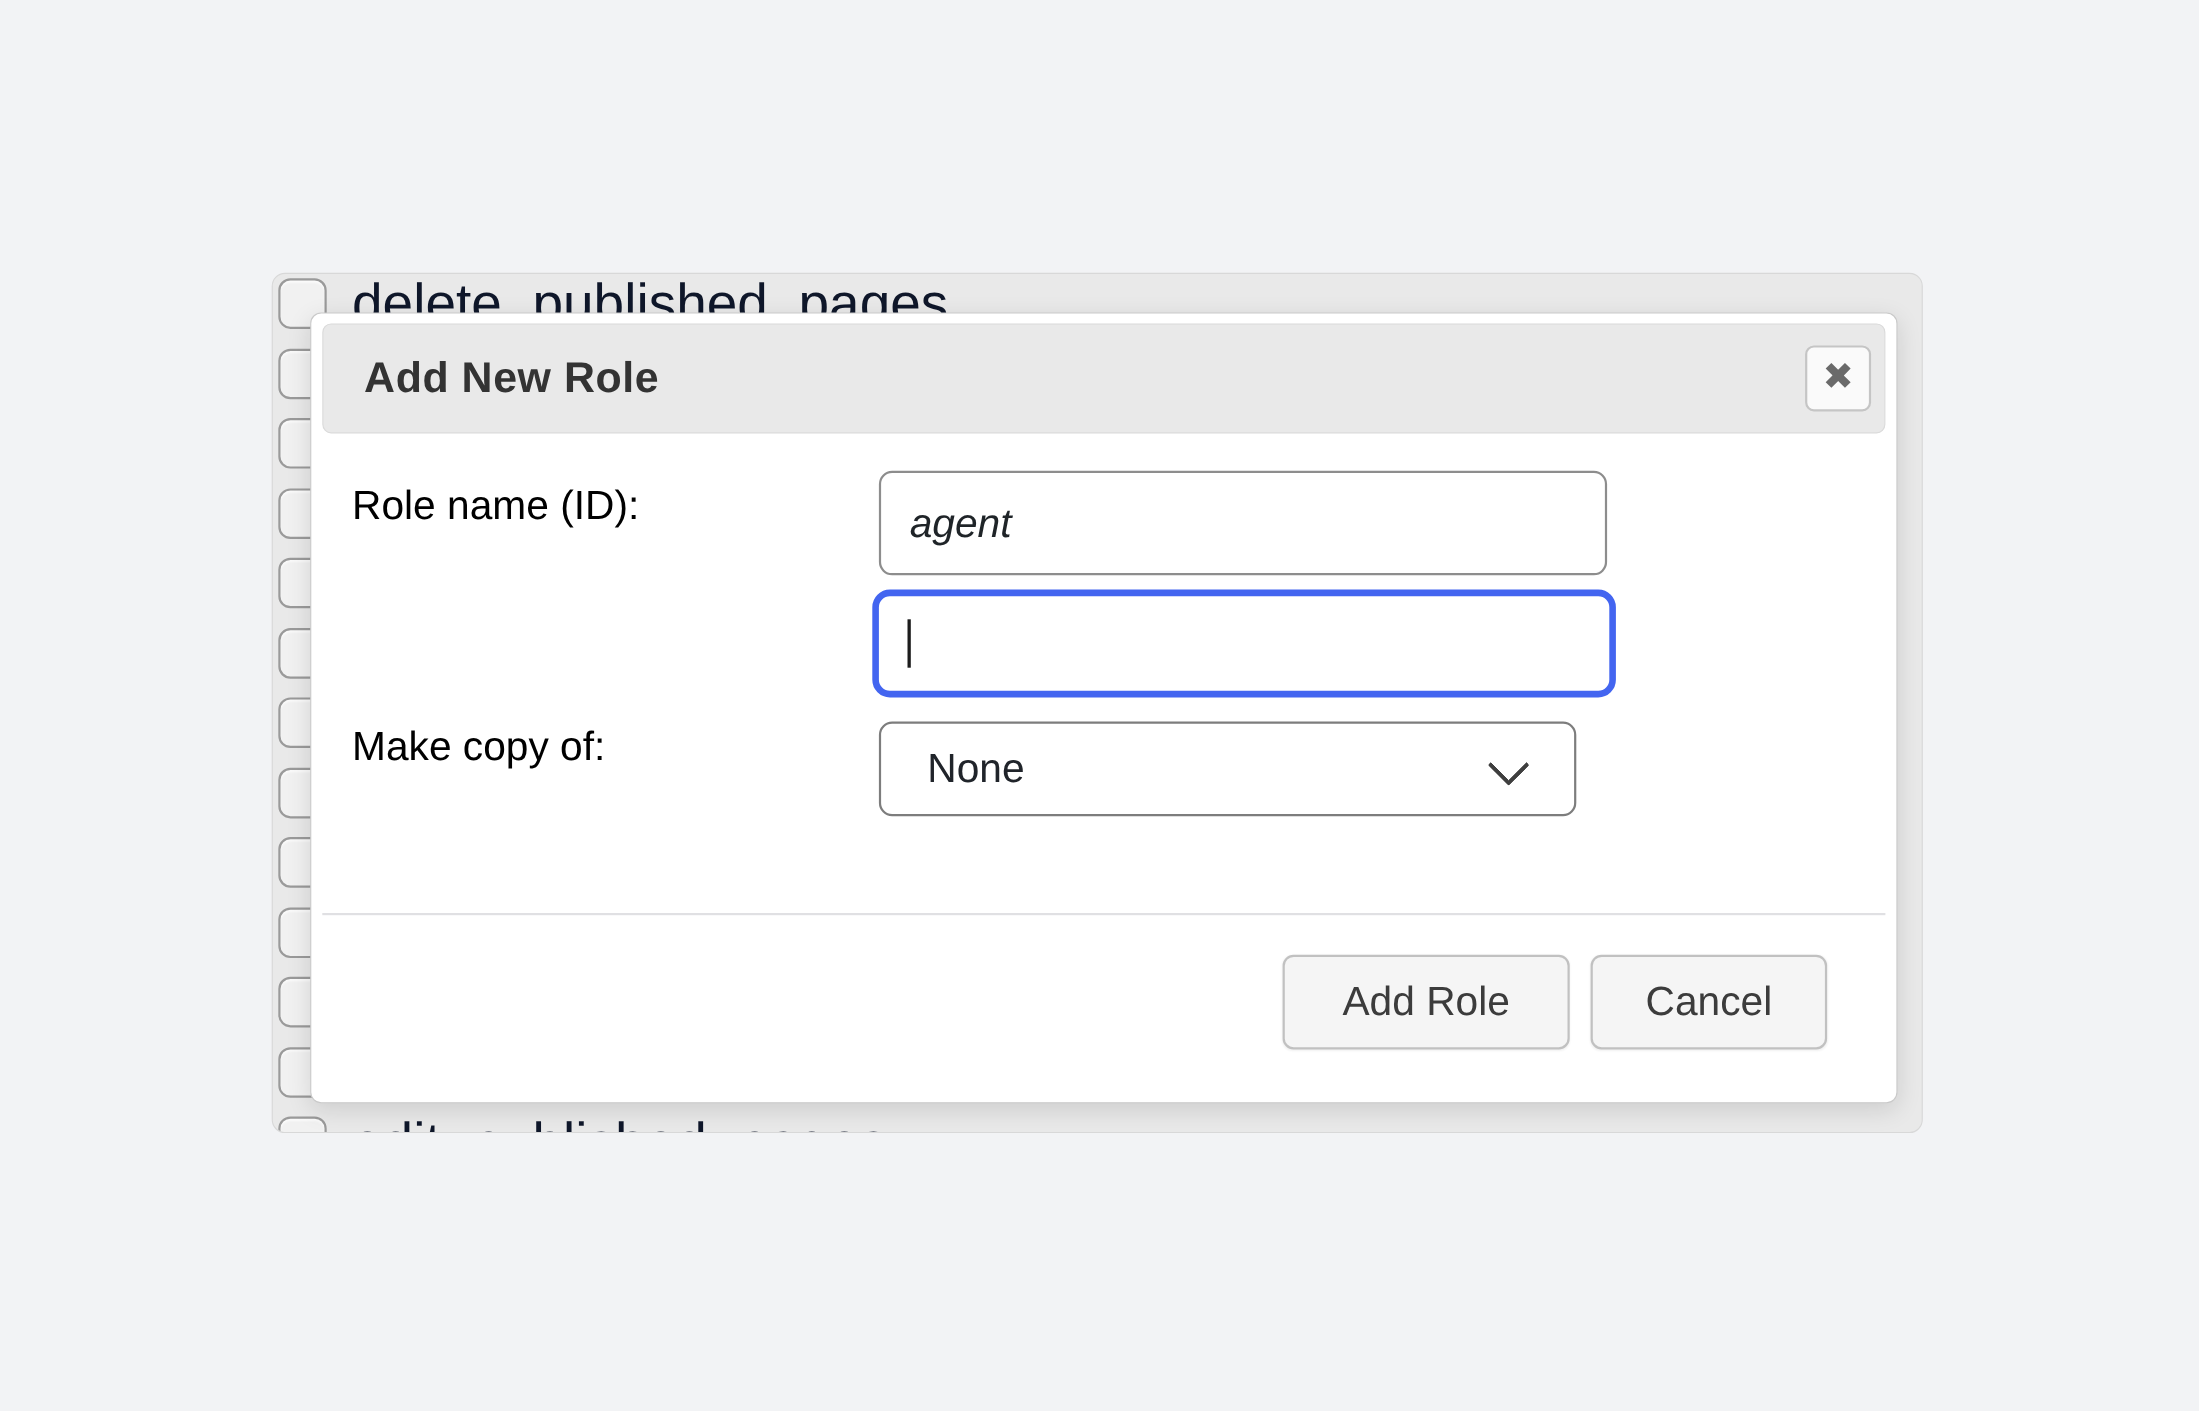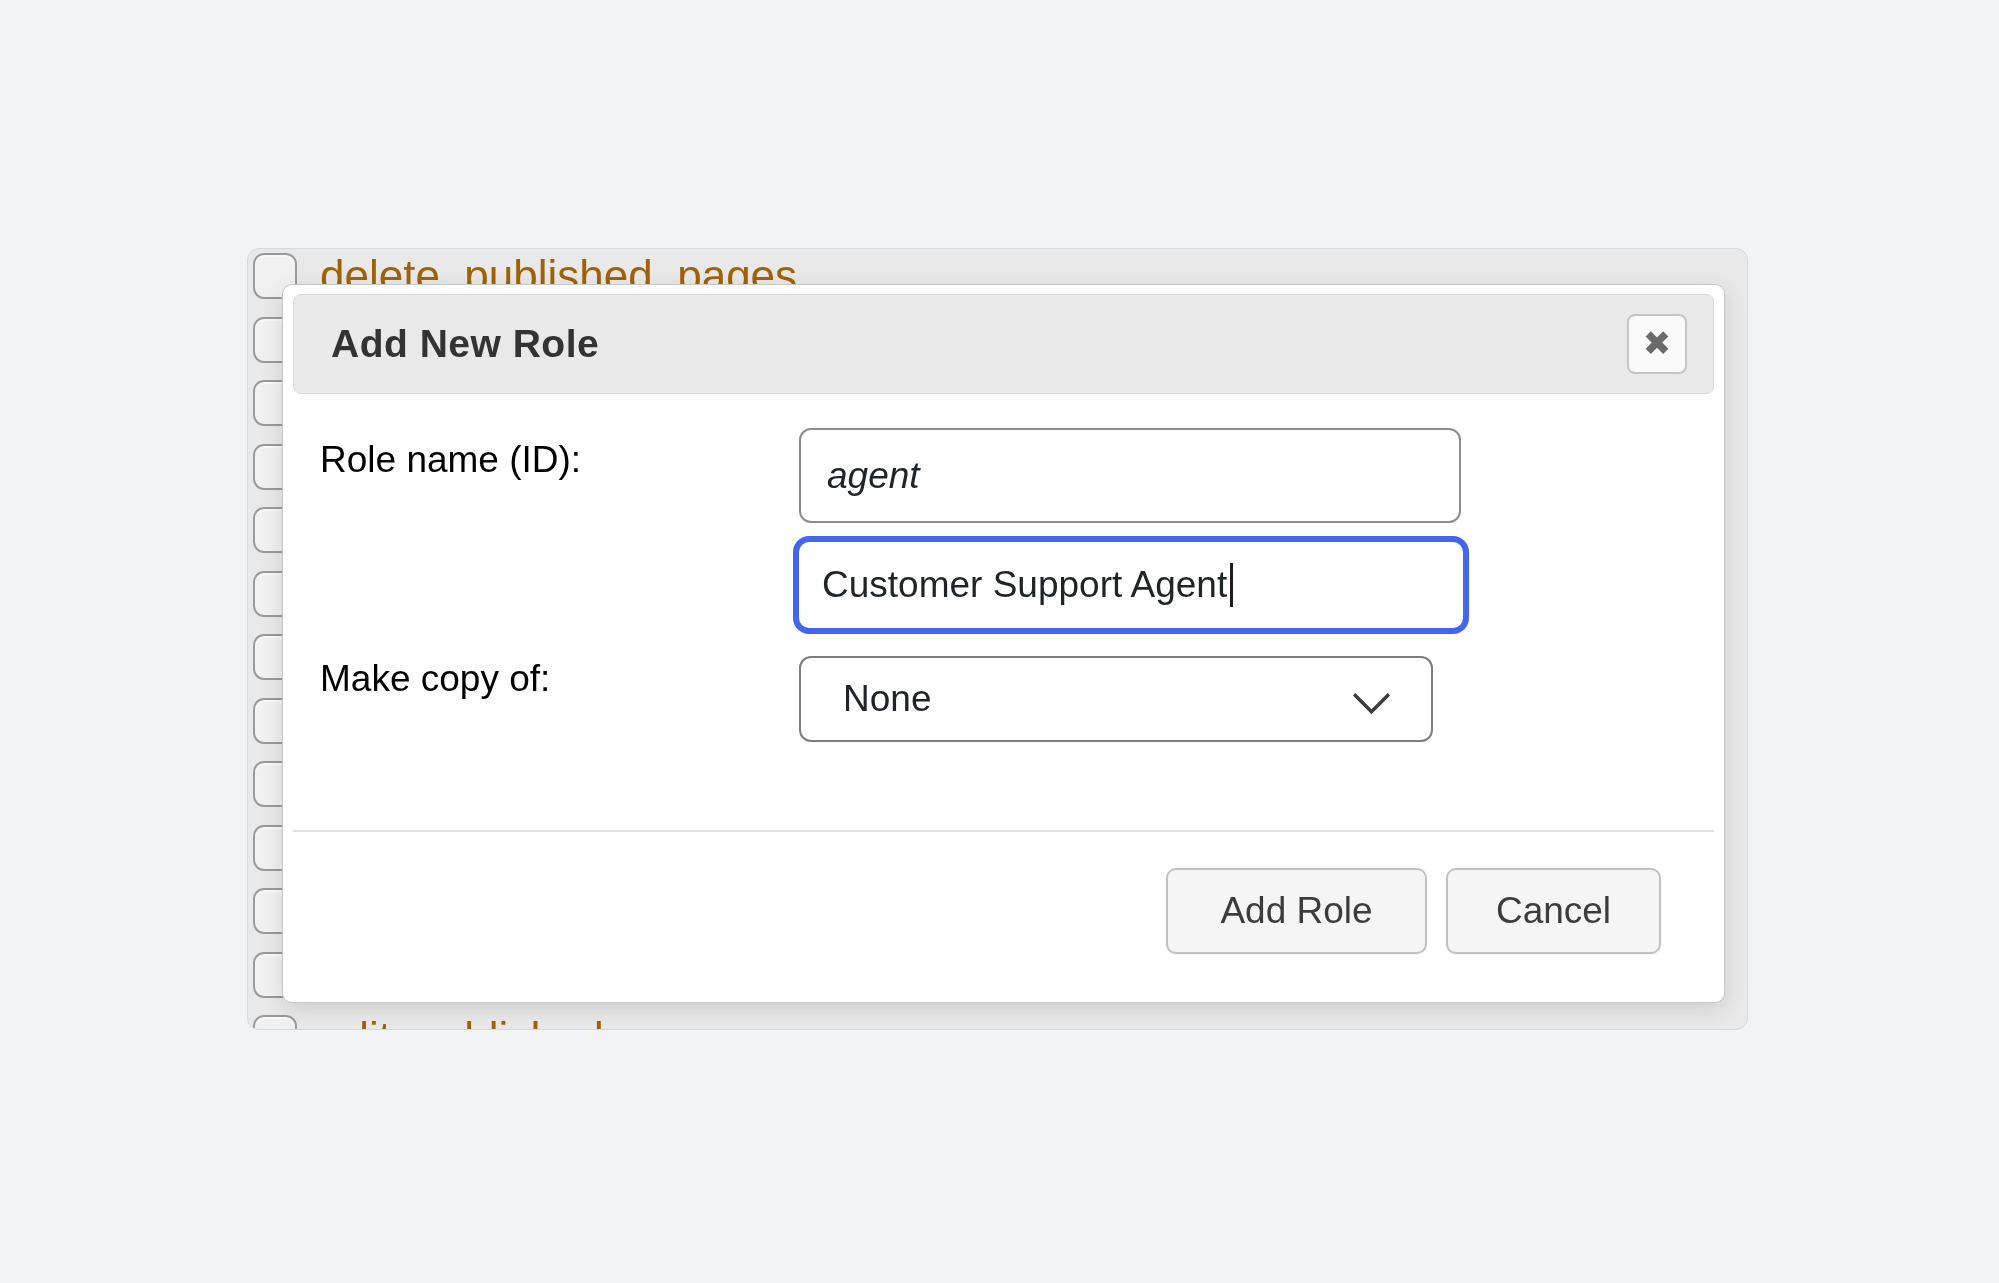--- a/index.html
+++ b/index.html
@@ -20,29 +20,29 @@
   #stage{position:relative;width:1999px;height:1283px;background:var(--page-bg);}
 
   
   .panel{position:absolute;left:247px;top:248px;width:1501px;height:782px;
     background:var(--panel-bg);border:1px solid var(--panel-border);
     border-radius:12px;overflow:hidden;z-index:1;}
   .perm-row{position:absolute;left:5px;display:flex;align-items:center;height:46px;}
   .perm-checkbox{flex:0 0 auto;width:44px;height:46px;background:#f1f1f1;
     border:2.5px solid #9a9a9a;border-radius:11px;
     box-shadow:inset 0 2px 2px rgba(255,255,255,.7);}
-  .perm-label{margin-left:23px;font-size:44px;color:#a16207;white-space:nowrap;line-height:46px;}
+  .perm-label{margin-left:23px;font-size:50px;color:#0f172a;white-space:nowrap;line-height:46px;}
 
   
   .dialog{position:absolute;left:282px;top:284px;width:1443px;height:719px;
     background:var(--dialog-bg);border:1px solid var(--dialog-border);
     border-radius:10px;box-shadow:0 6px 22px rgba(0,0,0,.12);z-index:10;}
   .titlebar{position:absolute;left:10px;top:9px;width:1421px;height:100px;
     background:var(--titlebar-bg);border:1px solid var(--titlebar-border);
-    border-radius:8px;display:flex;align-items:center;padding:0 26px 0 37px;}
+    border-radius:8px;display:flex;align-items:center;padding:0 12px 0 37px;}
   .title{font-size:39px;font-weight:bold;color:#333;letter-spacing:.5px;}
   .close-btn{margin-left:auto;width:60px;height:60px;background:#fafafa;
     border:2px solid #c5c5c5;border-radius:8px;display:flex;align-items:center;
     justify-content:center;cursor:pointer;}
   .close-btn span{font-size:34px;color:#6a6a6a;line-height:1;transform:translateY(-1px);}
 
   .field-label{position:absolute;left:37px;font-size:37px;color:#000000;
     line-height:46px;white-space:nowrap;}
   .lbl-role{top:152px;} .lbl-display{top:259px;} .lbl-copy{top:371px;}
 
@@ -152,21 +152,20 @@
         <span>✖</span>
       </div>
     </div>
 
     <div class="field-label lbl-role">Role name (ID):</div>
     <div class="text-input input-role">
       <span>agent</span>
     </div>
 
     <div class="text-input input-display">
-      <span>Customer Support Agent</span>
       <span class="caret"></span>
     </div>
 
     <div class="field-label lbl-copy">Make copy of:</div>
     <div class="select">
       <span>None</span>
       <span class="chevron"></span>
     </div>
 
     <div class="separator"></div>

